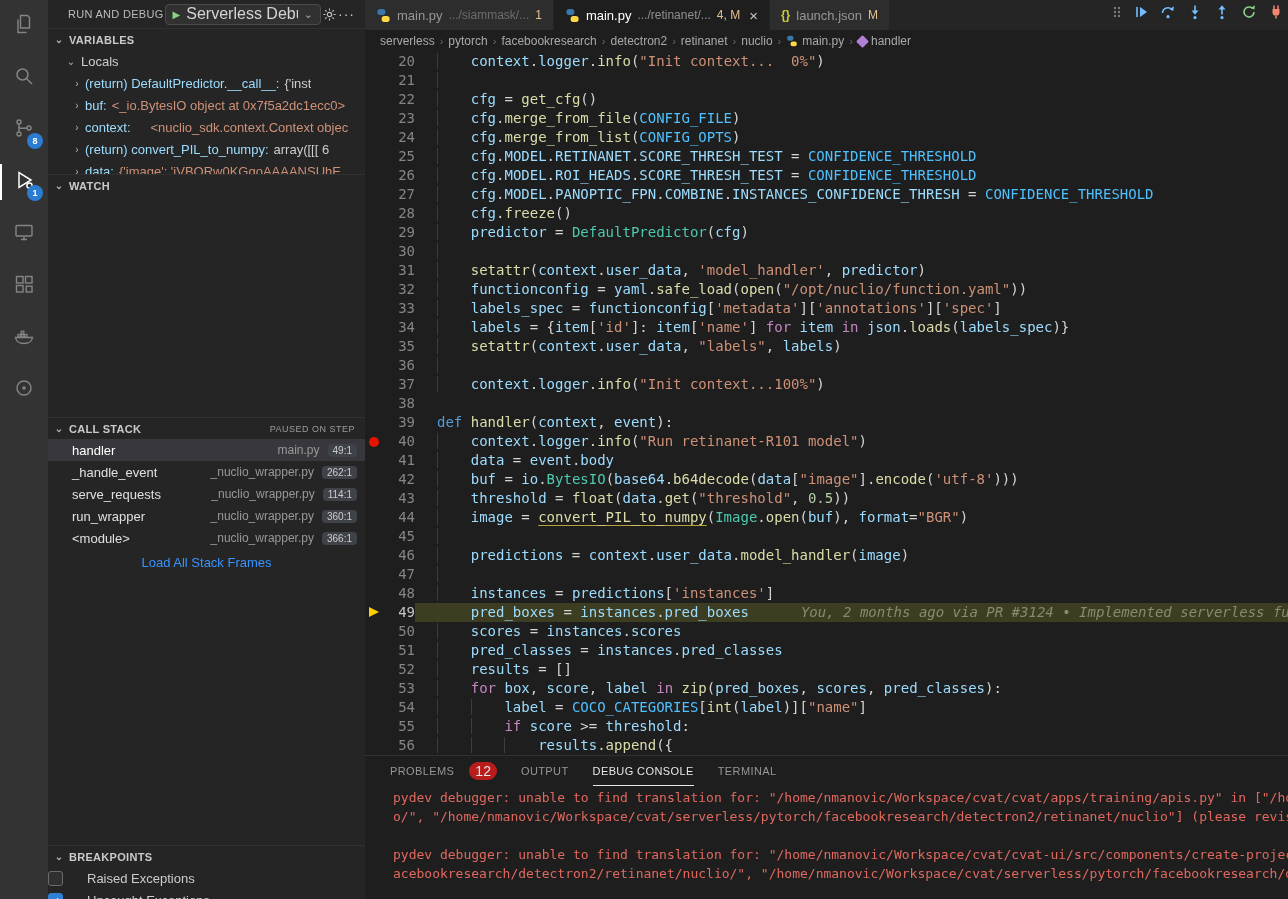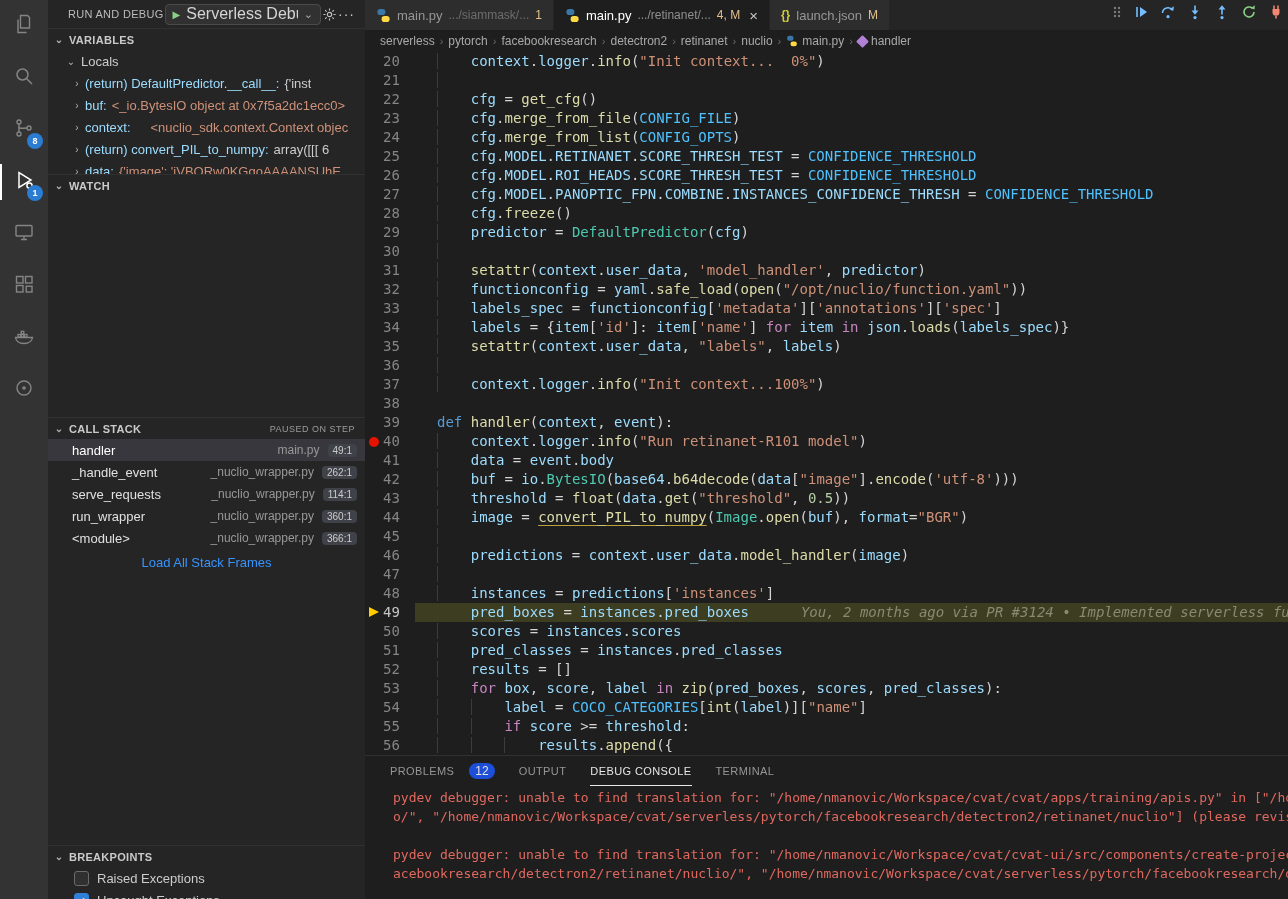--- a/index.html
+++ b/index.html
@@ -42,21 +42,21 @@
   .var-value{overflow:hidden}
 
   .cs-row{height:22px;display:flex;align-items:center;padding:0 8px 0 24px;cursor:pointer}
   .cs-row.selected{background:#37373d}
   .cs-name{color:#e0e0e0;white-space:nowrap}
   .cs-row.selected .cs-name{color:#ffffff}
   .cs-file{margin-left:auto;margin-right:8px;color:#989898;font-size:12px;white-space:nowrap}
   .cs-pos{background:#3f4248;border-radius:4px;padding:1px 5px;font-size:10px;color:#cccccc;flex:none}
   .cs-load{height:22px;line-height:22px;text-align:center;color:#3794ff;font-size:13px;margin-top:3px;cursor:pointer}
 
-  .bp-row{height:22px;display:flex;align-items:center;gap:8px;padding-left:26px;color:#cccccc;cursor:pointer}
+  .bp-row{height:22px;display:flex;align-items:center;gap:24px;padding-left:0;color:#cccccc;cursor:pointer}
   .cbx{width:15px;height:15px;border:1px solid #6b6b6b;border-radius:3px;background:#303031;flex:none;
     font-size:11px;line-height:14px;text-align:center;color:transparent}
   .cbx.checked{background:#2f80d6;border-color:#2f80d6;color:#ffffff}
 
   
   .main{position:absolute;left:365px;top:0;right:0;bottom:0;background:#1e1e1e}
   .tabbar{position:relative;height:30px;background:#252526;display:flex}
   .tab{display:flex;align-items:center;gap:6px;padding:0 11px;background:#2d2d2d;border-right:1px solid #252526;
     font-size:13px;color:#969696;cursor:pointer;white-space:nowrap}
   .tab.active{background:#1e1e1e;color:#ffffff}
@@ -75,40 +75,40 @@
   .bc-item{display:flex;align-items:center;gap:4px;cursor:pointer}
   .bc-sep{color:#6a6a6a;font-size:11px}
   .bc-ic{display:flex;align-items:center}
   .bc-ic.method{width:9px;height:9px;background:#b180d7;transform:rotate(45deg);border-radius:1px}
 
   
   .editor{position:absolute;top:52px;left:0;right:0;height:703px;overflow:hidden;
     font-family:"DejaVu Sans Mono",monospace;font-size:14px}
   .line{display:flex;height:19px;line-height:19px;cursor:text}
   .glyph{width:18px;flex:none;position:relative;cursor:pointer}
-  .num{width:32px;flex:none;text-align:left;color:#858585}
+  .num{width:32px;flex:none;text-align:right;color:#858585}
   .code{flex:1;padding-left:22px;white-space:pre;overflow:hidden}
   .line.current .code{background:rgba(255,255,64,0.14)}
   .line.current .num{color:#c6c6c6}
   .bp{position:absolute;left:4px;top:4.5px;width:10px;height:10px;border-radius:50%;background:#e51400}
   .arrow{position:absolute;left:4px;top:4px;width:0;height:0;border-left:10px solid #ffcc00;
     border-top:5.5px solid transparent;border-bottom:5.5px solid transparent}
   .ig{box-shadow:inset 1px 0 0 #3c3c3c}
   .tk-d{color:#d4d4d4}.tk-v{color:#9cdcfe}.tk-f{color:#dcdcaa}
   .tk-fu{color:#dcdcaa;text-decoration:underline 1px #b9a13e;text-underline-offset:3px}
   .tk-k{color:#569cd6}.tk-kc{color:#c586c0}.tk-s{color:#ce9178}
   .tk-n{color:#b5cea8}.tk-c{color:#4fc1ff}.tk-t{color:#4ec9b0}
   .blame{color:#8a8a70;font-style:italic;margin-left:52px}
 
   
   .panel{position:absolute;top:755px;left:0;right:0;bottom:0;background:#1e1e1e;border-top:1px solid #303031}
   .panel-tabs{height:30px;display:flex;align-items:center;gap:24px;padding-left:25px;font-size:11px;letter-spacing:.4px;color:#969696}
   .ptab{display:flex;align-items:center;gap:15px;height:100%;cursor:pointer;border-bottom:1px solid transparent}
   .ptab.active{color:#e7e7e7;border-bottom-color:#e7e7e7}
-  .ptab-badge{background:#1d4ed8;color:#e4e4e4;font-size:12px;padding:1px 6px;border-radius:9px;letter-spacing:0}
+  .ptab-badge{background:#b91c1c;color:#e4e4e4;font-size:14px;padding:1px 6px;border-radius:9px;letter-spacing:0}
   .panel-content{padding:2px 0 0 28px;font-family:"DejaVu Sans Mono",monospace;font-size:13px;line-height:19px;overflow:hidden}
   .console-line{white-space:pre;overflow:hidden}
 </style>
 </head>
 <body>
 
 <div class="window">
 
   <div class="activity-bar">
     <div class="ab-item">

